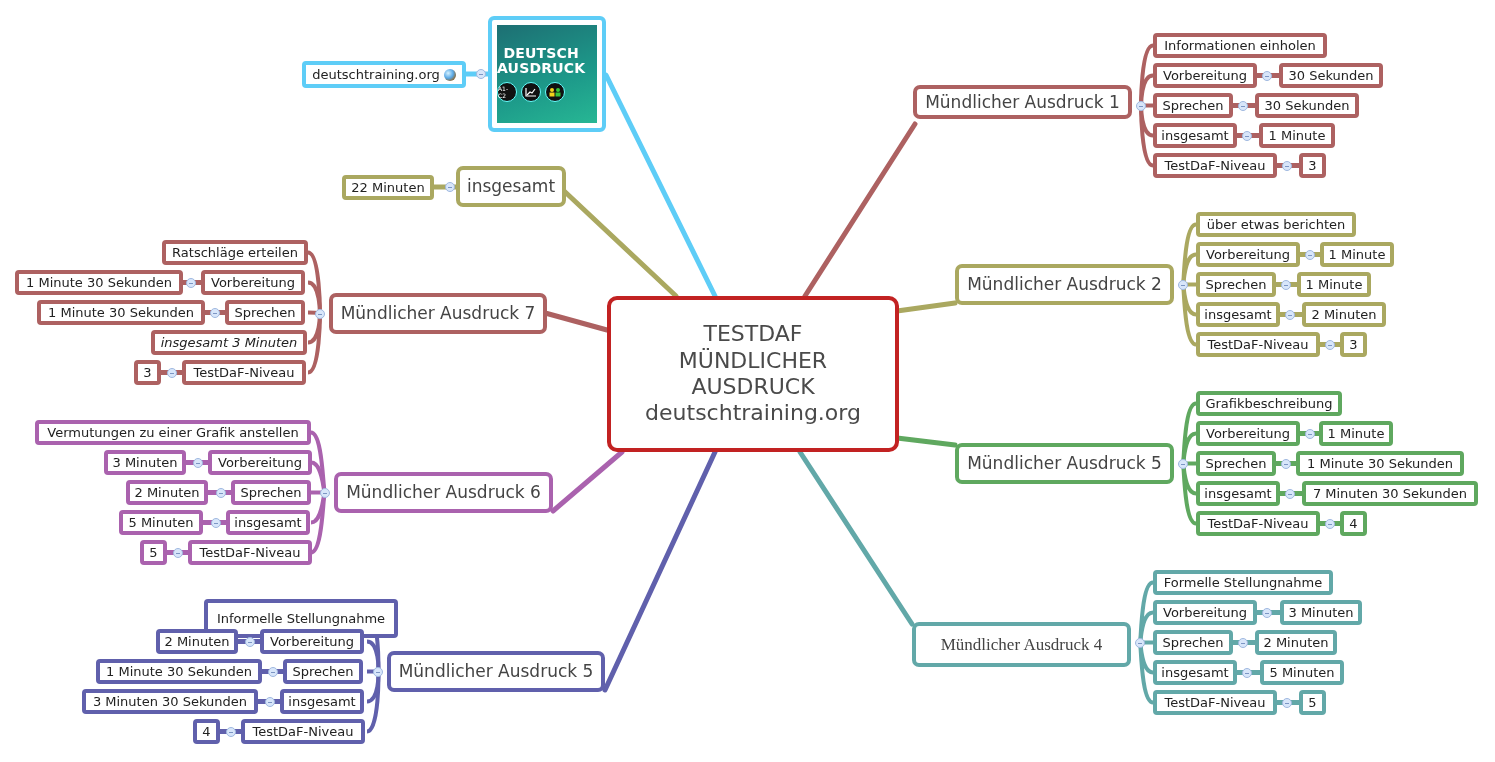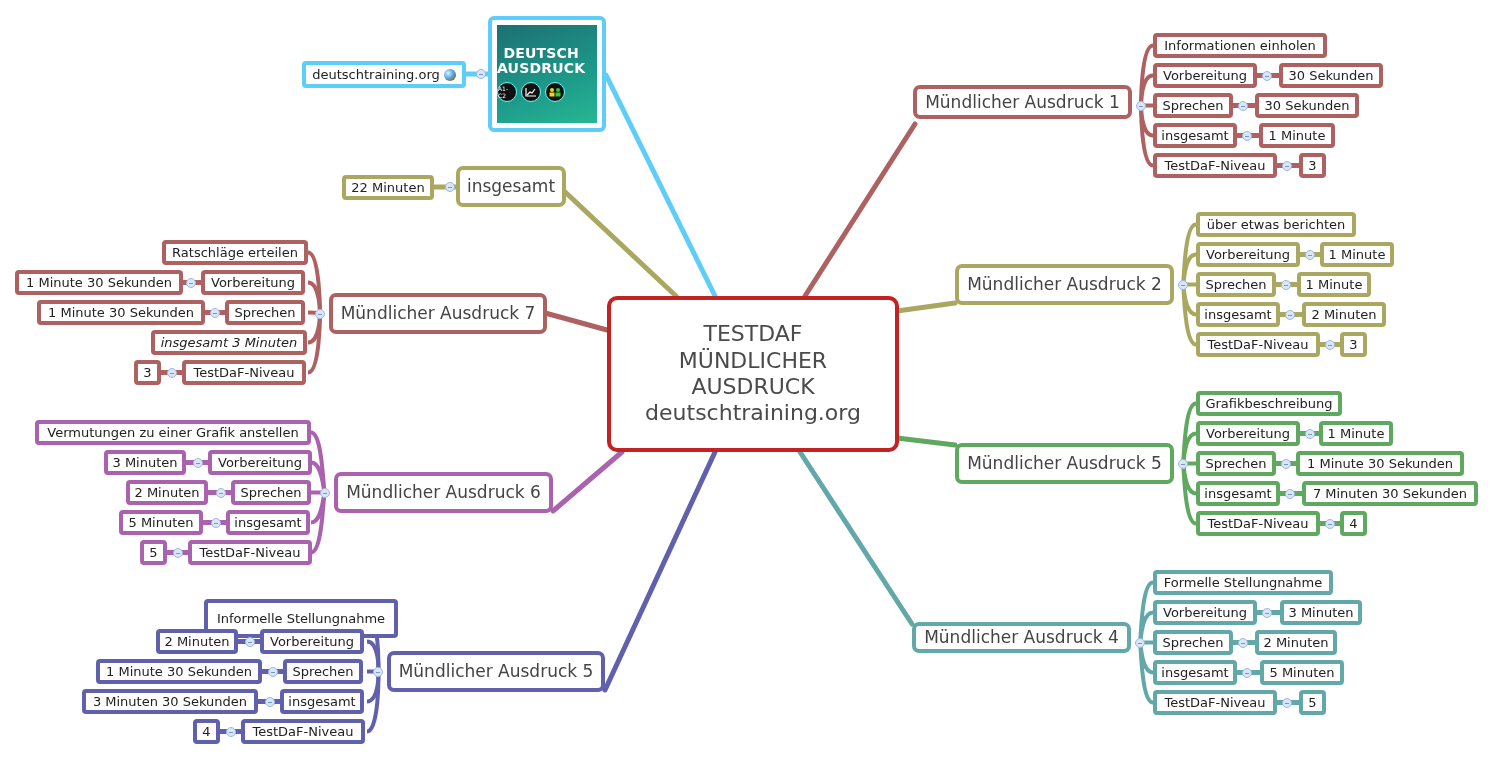--- a/index.html
+++ b/index.html
@@ -260,21 +260,21 @@
       <span>7 Minuten 30 Sekunden</span>
     </div>
     <div class="collapse" style="left: 1285px; top: 488.5px;"></div>
     <div class="node leaf" style="left: 1196px; top: 511px; width: 124px; height: 25px; border-color: rgb(95, 168, 95);">
       <span>TestDaF-Niveau</span>
     </div>
     <div class="node leaf" style="left: 1340px; top: 511px; width: 27px; height: 25px; border-color: rgb(95, 168, 95);">
       <span>4</span>
     </div>
     <div class="collapse" style="left: 1325px; top: 518.5px;"></div>
-    <div class="node main" style="left: 912px; top: 622px; width: 219px; height: 31px; border-color: rgb(98, 168, 168);">
+    <div class="node main" style="left: 912px; top: 622px; width: 219px; height: 45px; border-color: rgb(98, 168, 168); font-family: Liberation Serif, serif;">
       <span>Mündlicher Ausdruck 4</span>
     </div>
     <div class="collapse" style="left: 1135px; top: 637.5px;"></div>
     <div class="node leaf" style="left: 1153px; top: 570px; width: 180px; height: 25px; border-color: rgb(98, 168, 168);">
       <span>Formelle Stellungnahme</span>
     </div>
     <div class="node leaf" style="left: 1153px; top: 600px; width: 104px; height: 25px; border-color: rgb(98, 168, 168);">
       <span>Vorbereitung</span>
     </div>
     <div class="node leaf" style="left: 1280px; top: 600px; width: 82px; height: 25px; border-color: rgb(98, 168, 168);">

